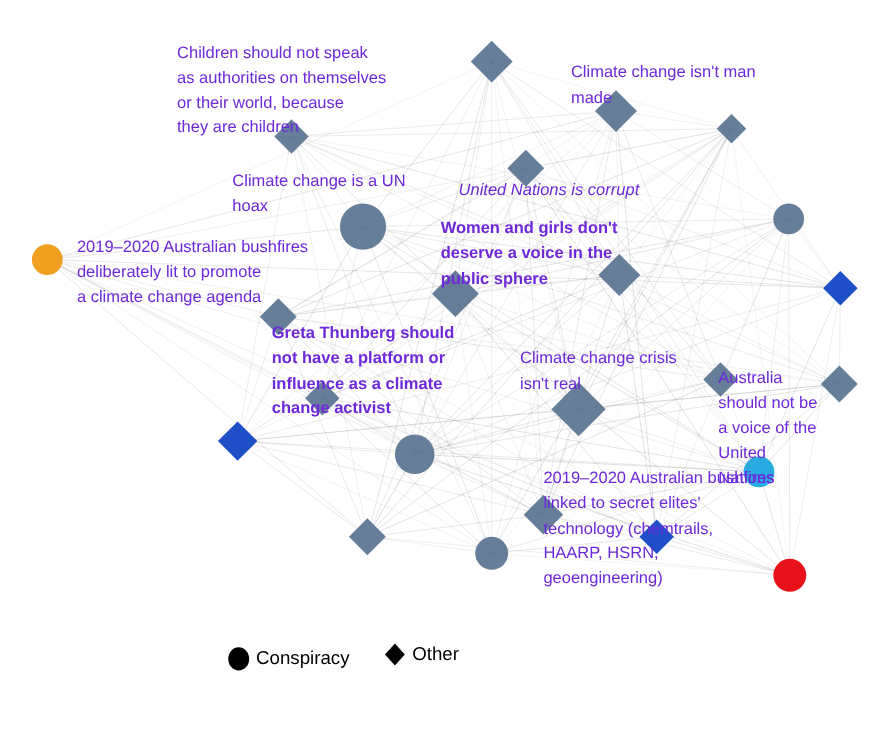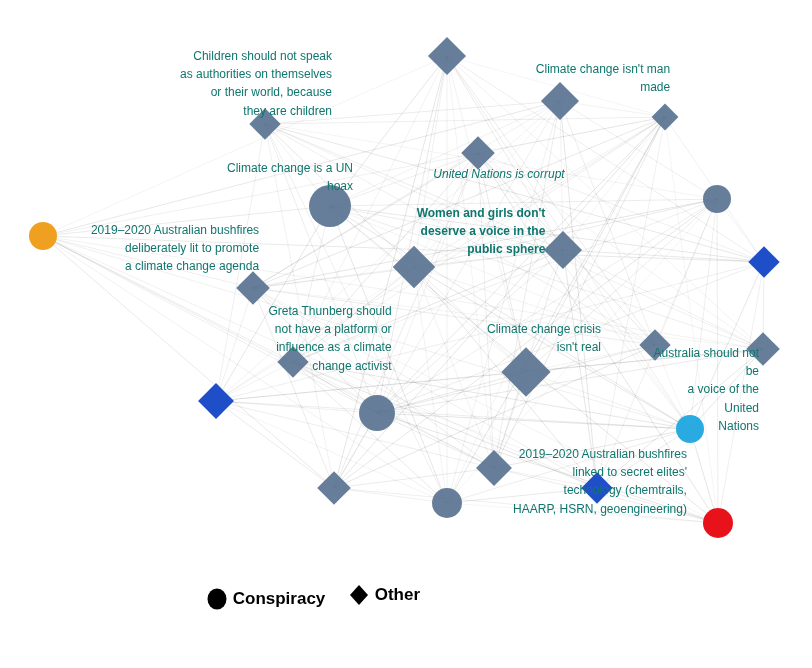--- a/index.html
+++ b/index.html
@@ -2,29 +2,29 @@
 <html><head>
 <meta charset="utf-8">
 <style>
   html,body{margin:0;padding:0;background:#ffffff;}
   body{width:812px;height:668px;font-family:"Liberation Sans",sans-serif;overflow:hidden;}
   #stage{position:relative;width:812px;height:668px;background:#fff;}
   #netsvg{position:absolute;left:0;top:0;width:812px;height:668px;}
   .nlabel{
     position:absolute;
     font-family:"Liberation Sans",sans-serif;
-    font-size:12px;
-    color:#0f766e;
-    text-align:right;
+    font-size:15px;
+    color:#6d28d9;
+    text-align:left;
     line-height:1.52;
     white-space:pre-line;
     transform:translate(-50%,-50%);
     pointer-events:none;
   }
-  #legend{position:absolute;left:0;top:572px;width:756px;height:96px;font-weight:bold;}
+  #legend{position:absolute;left:0;top:572px;width:756px;height:96px;}
   .leg-item{position:absolute;font-size:17px;color:#000;font-family:"Liberation Sans",sans-serif;}
 </style>
 </head>
 <body>
 
 <div id="stage">
 
   <svg id="netsvg" viewBox="0 0 812 668" xmlns="http://www.w3.org/2000/svg">
     <g id="edge-layer">
         <line x1="447" y1="56" x2="665" y2="117" stroke="#000" stroke-opacity="0.050" stroke-width="0.9"></line>
@@ -242,21 +242,21 @@
 made</div>
       <div class="nlabel" style="left: 277px; top: 177px; margin-left: 13px;">Climate change is a UN
 hoax</div>
       <div class="nlabel" style="left: 499px; top: 174px; font-style: italic;">United Nations is corrupt</div>
       <div class="nlabel" style="left: 481px; top: 231px; font-weight: bold;">Women and girls don't
 deserve a voice in the
 public sphere</div>
       <div class="nlabel" style="left: 175px; top: 248px;">2019–2020 Australian bushfires
 deliberately lit to promote
 a climate change agenda</div>
-      <div class="nlabel" style="left: 330px; top: 338px;">Greta Thunberg should
+      <div class="nlabel" style="left: 330px; top: 338px; font-weight: bold;">Greta Thunberg should
 not have a platform or
 influence as a climate
 change activist</div>
       <div class="nlabel" style="left: 544px; top: 338px;">Climate change crisis
 isn't real</div>
       <div class="nlabel" style="left: 706px; top: 390px;">Australia should not be
 a voice of the United
 Nations</div>
       <div class="nlabel" style="left: 600px; top: 481px;">2019–2020 Australian bushfires
 linked to secret elites'

